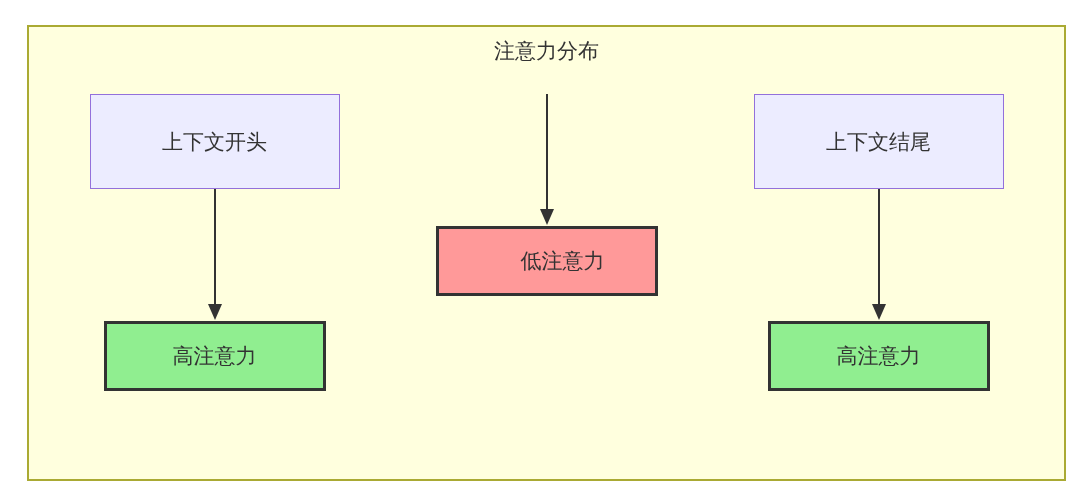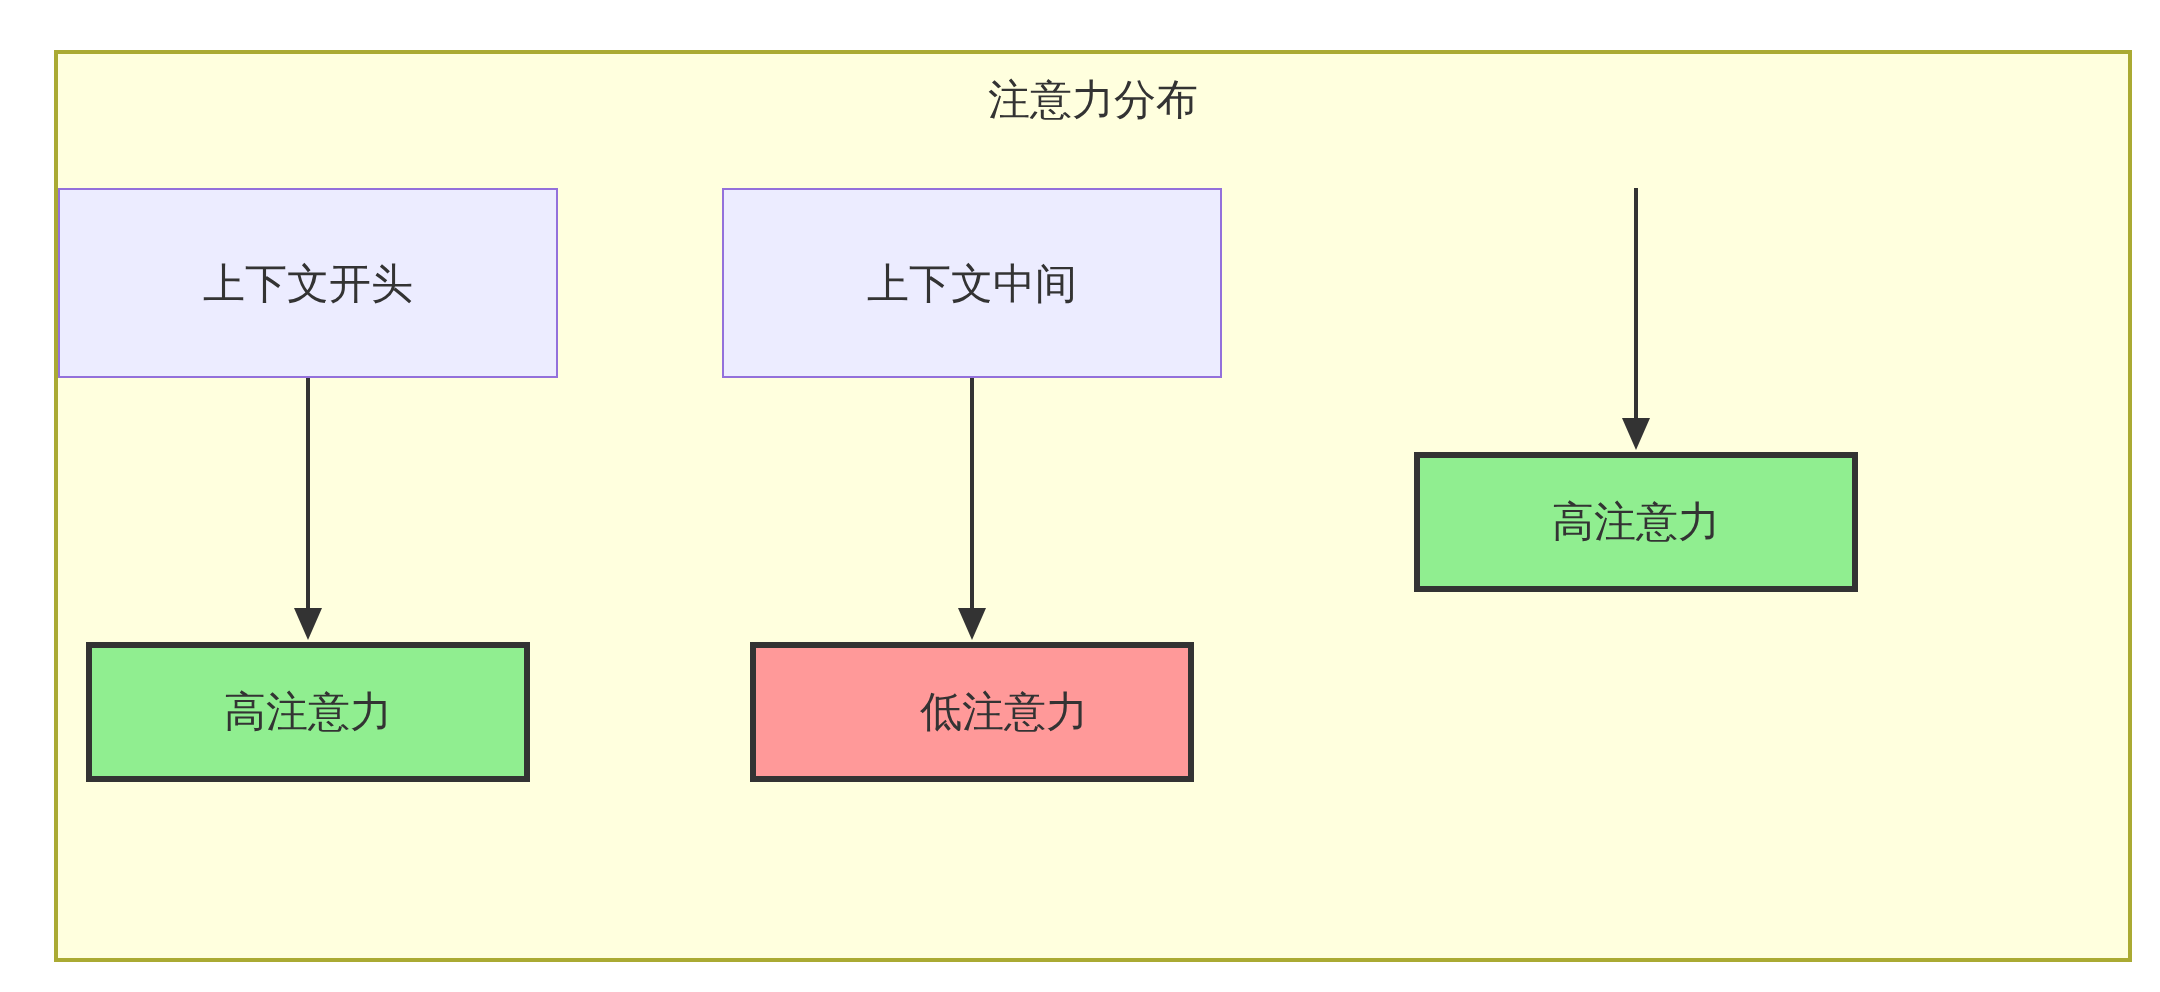--- a/index.html
+++ b/index.html
@@ -28,21 +28,21 @@
   }
   .diagram-title {
     padding-top: 11px;
     text-align: center;
     font-size: 21px;
     line-height: 25px;
     color: #333333;
   }
   .columns {
     display: flex;
-    justify-content: flex-start;
+    justify-content: center;
     gap: 82px;
     margin-top: 31px;
   }
   .column {
     display: flex;
     flex-direction: column;
     align-items: center;
     width: 250px;
   }
   .node {
@@ -89,31 +89,31 @@
         <div class="arrow">
           <svg width="20" height="132" viewBox="0 0 20 132" aria-hidden="true">
             <line x1="10" y1="0" x2="10" y2="117" stroke="#333333" stroke-width="2"></line>
             <polygon points="3,115 17,115 10,131" fill="#333333"></polygon>
           </svg>
         </div>
         <div class="node target-node target-high">高注意力</div>
       </div>
 
       <div class="column">
-        <div class="node source-node">上下文中间</div>
         <div class="arrow">
           <svg width="20" height="132" viewBox="0 0 20 132" aria-hidden="true">
             <line x1="10" y1="0" x2="10" y2="117" stroke="#333333" stroke-width="2"></line>
             <polygon points="3,115 17,115 10,131" fill="#333333"></polygon>
           </svg>
         </div>
         <div class="node target-node target-low">低注意力</div>
       </div>
 
       <div class="column">
+        <div class="node source-node">上下文结尾</div>
         <div class="arrow">
           <svg width="20" height="132" viewBox="0 0 20 132" aria-hidden="true">
             <line x1="10" y1="0" x2="10" y2="117" stroke="#333333" stroke-width="2"></line>
             <polygon points="3,115 17,115 10,131" fill="#333333"></polygon>
           </svg>
         </div>
         <div class="node target-node target-high">高注意力</div>
       </div>
 
     </div>

